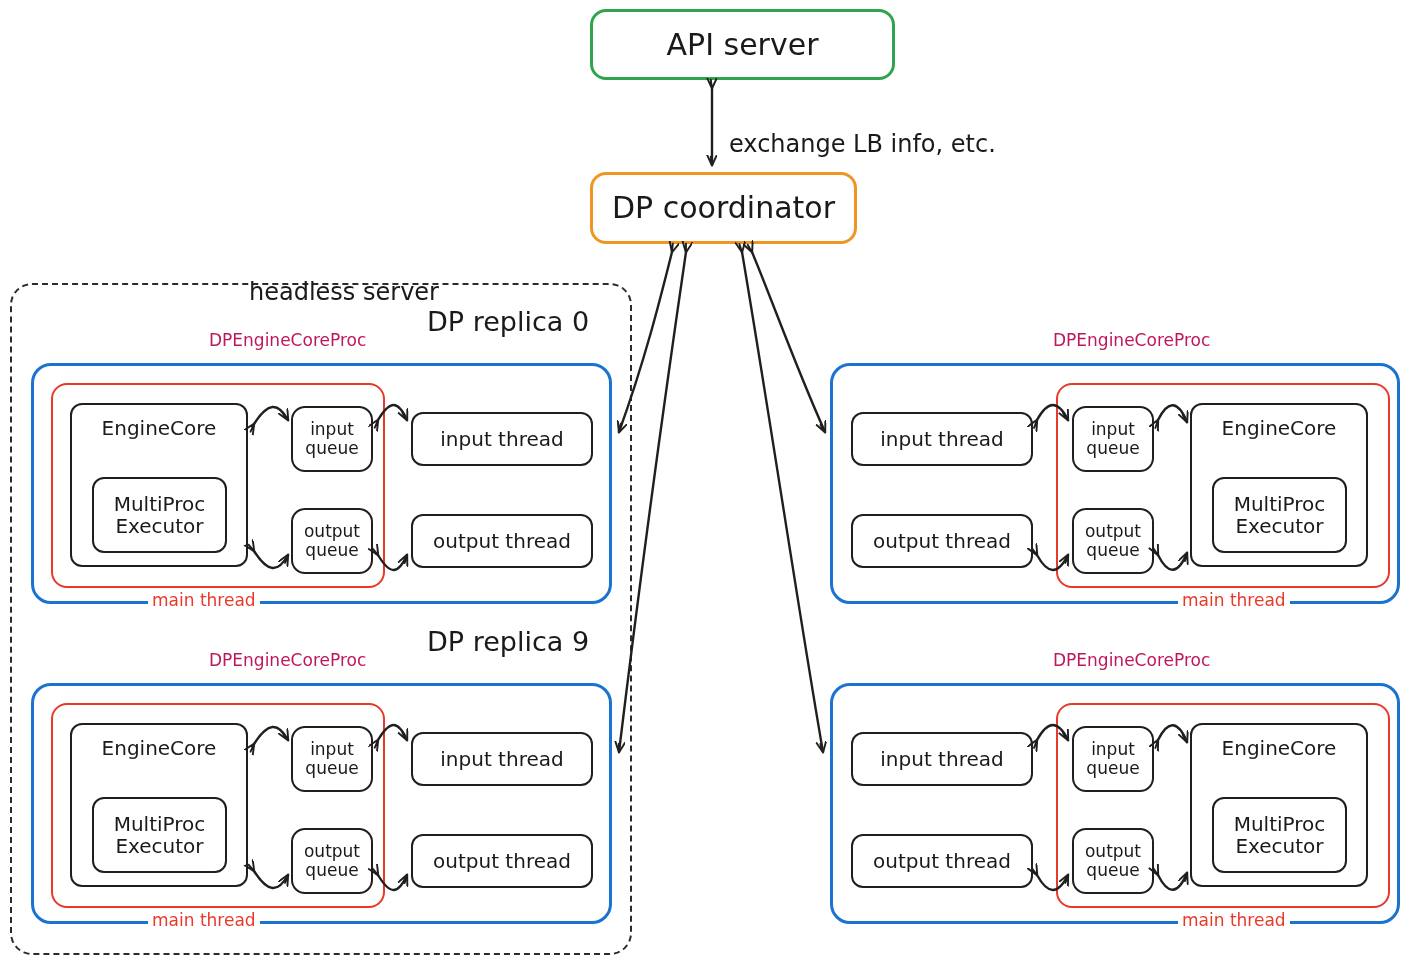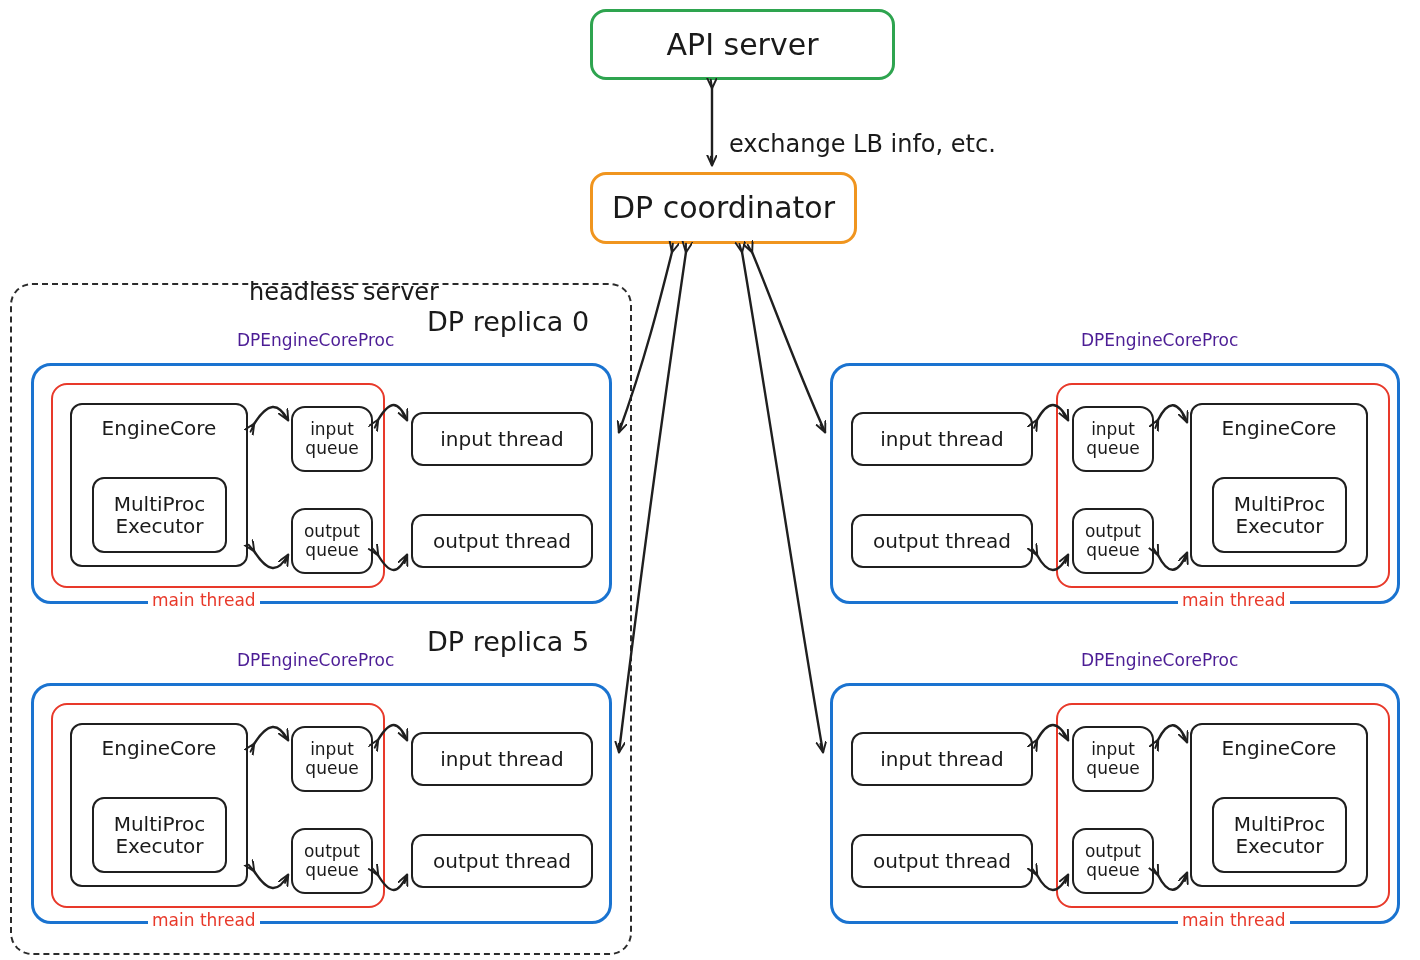--- a/index.html
+++ b/index.html
@@ -62,21 +62,21 @@
     border: 2.2px dashed #2b2b2b;
     border-radius: 22px;
     z-index: 0;
   }
   .cap {
     position: absolute;
     white-space: nowrap;
     z-index: 4;
     color: #1a1a1a;
   }
-  .cap.blue  { color: #4c1d95; margin-left: 28px; }
+  .cap.blue  { color: #be185d; }
   .cap.red   { color: #e8392a; background: #ffffff; padding: 0 4px; }
   .t-big    { font-size: 27px; }
   .t-title  { font-size: 30px; }
   .t-node   { font-size: 20px; border-radius: 12px; }
   .t-small  { font-size: 17px; }
   .t-cap    { font-size: 24px; }
   .t-capsm  { font-size: 17px; }
   .two-line { white-space: pre-line; }
 </style>
 </head>
@@ -107,21 +107,21 @@
 Executor</div>
 
   <div class="node black t-small two-line" style="left:291px; top:406px; width:82px; height:66px;">input
 queue</div>
   <div class="node black t-small two-line" style="left:291px; top:508px; width:82px; height:66px;">output
 queue</div>
 
   <div class="node black t-node" style="left:411px; top:412px; width:182px; height:54px;">input thread</div>
   <div class="node black t-node" style="left:411px; top:514px; width:182px; height:54px;">output thread</div>
 
-  <div class="cap t-big" style="left:427px; top:626px;">DP replica 5</div>
+  <div class="cap t-big" style="left:427px; top:626px;">DP replica 9</div>
   <div class="cap t-capsm blue" style="left:209px; top:650px;">DPEngineCoreProc</div>
 
   <div class="frame blue" style="left:31px; top:683px; width:581px; height:241px;"></div>
   <div class="frame red" style="left:51px; top:703px; width:334px; height:205px;"></div>
   <div class="cap t-capsm red" style="left:148px; top:910px;">main thread</div>
 
   <div class="node black t-node" style="left:70px; top:723px; width:178px; height:164px; align-items:flex-start; padding-top:12px;">
     <span>EngineCore</span>
   </div>
   <div class="node black t-node two-line" style="left:92px; top:797px; width:135px; height:76px;">MultiProc

